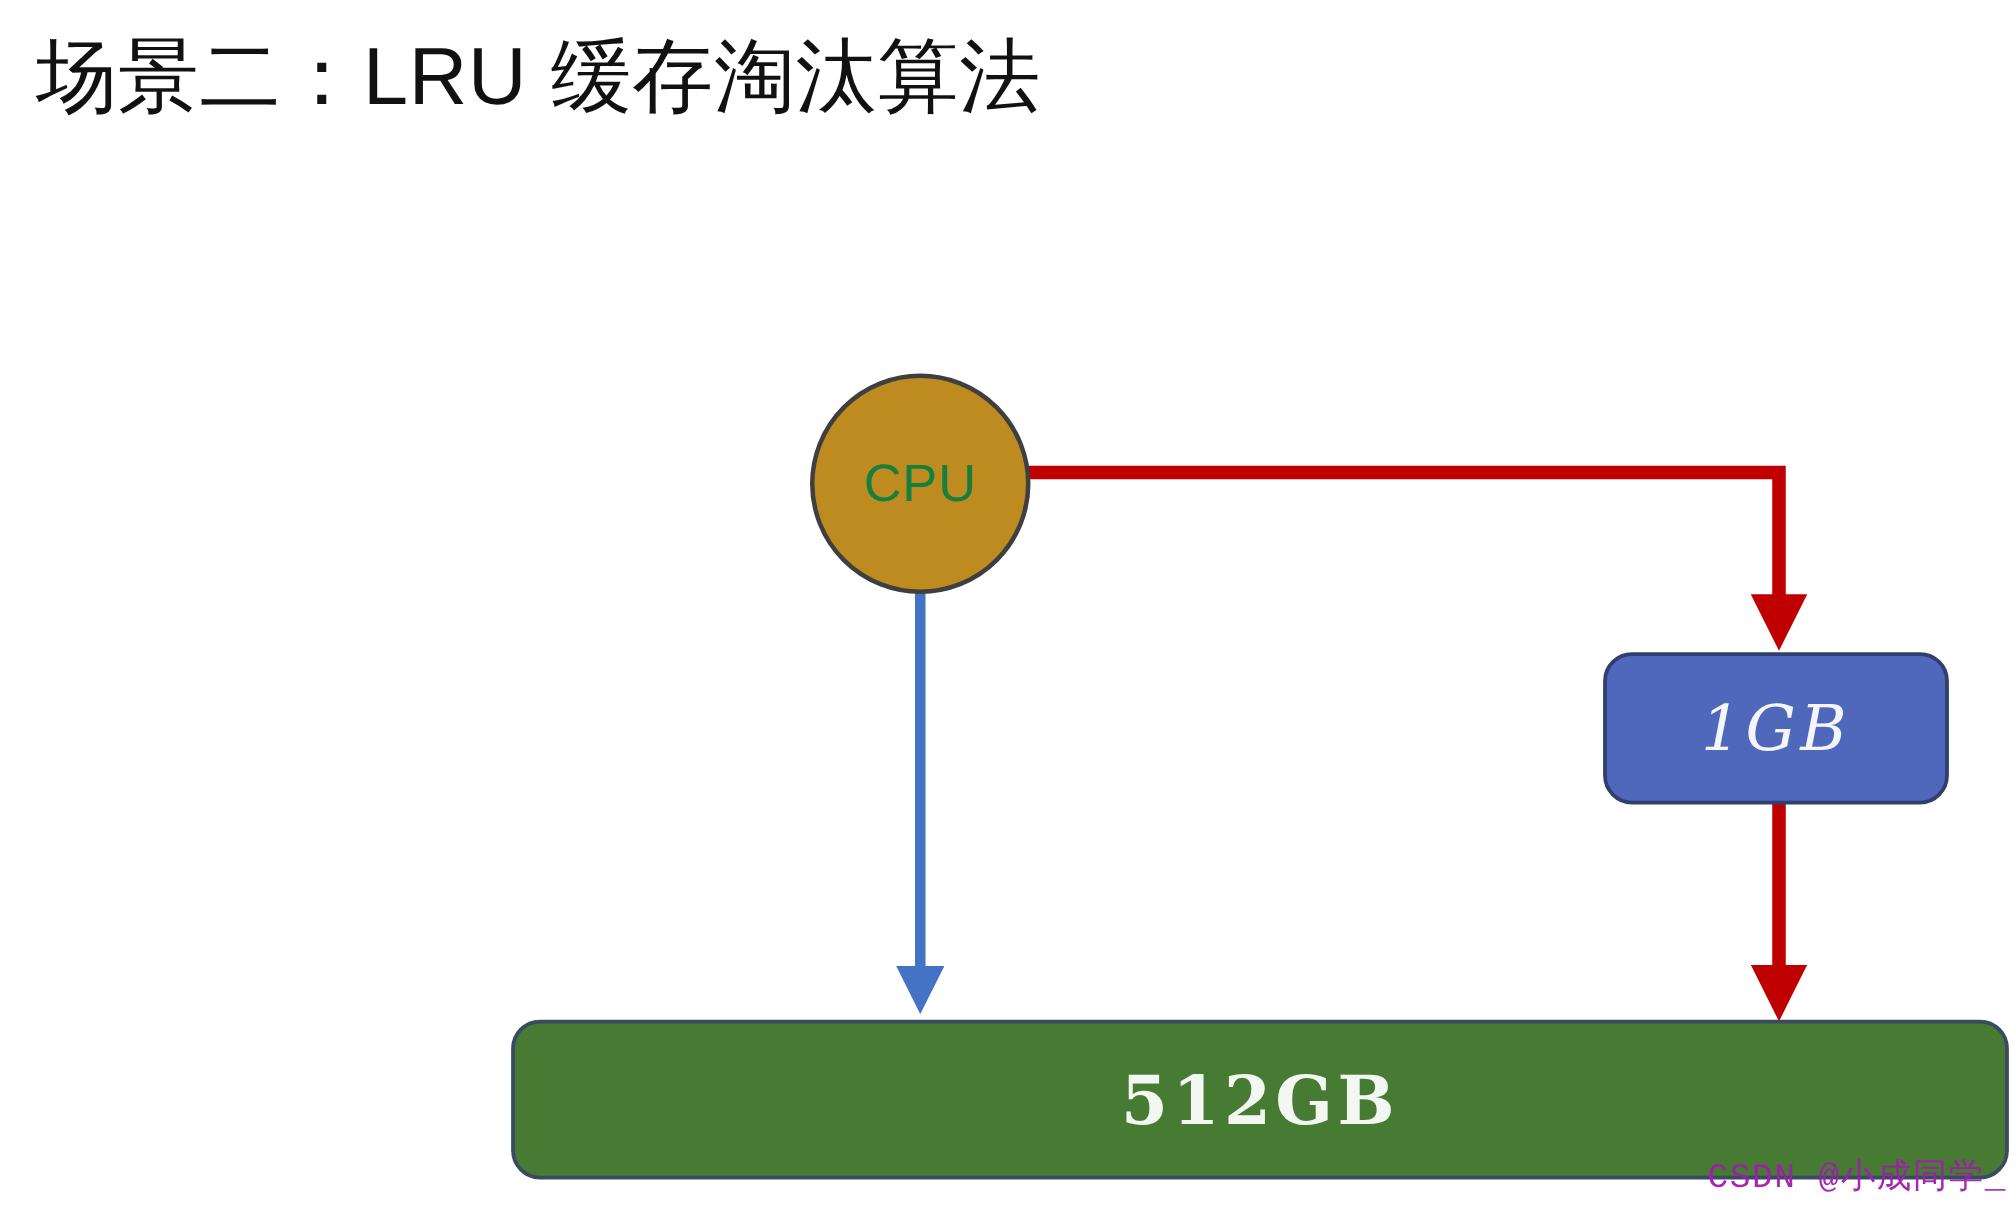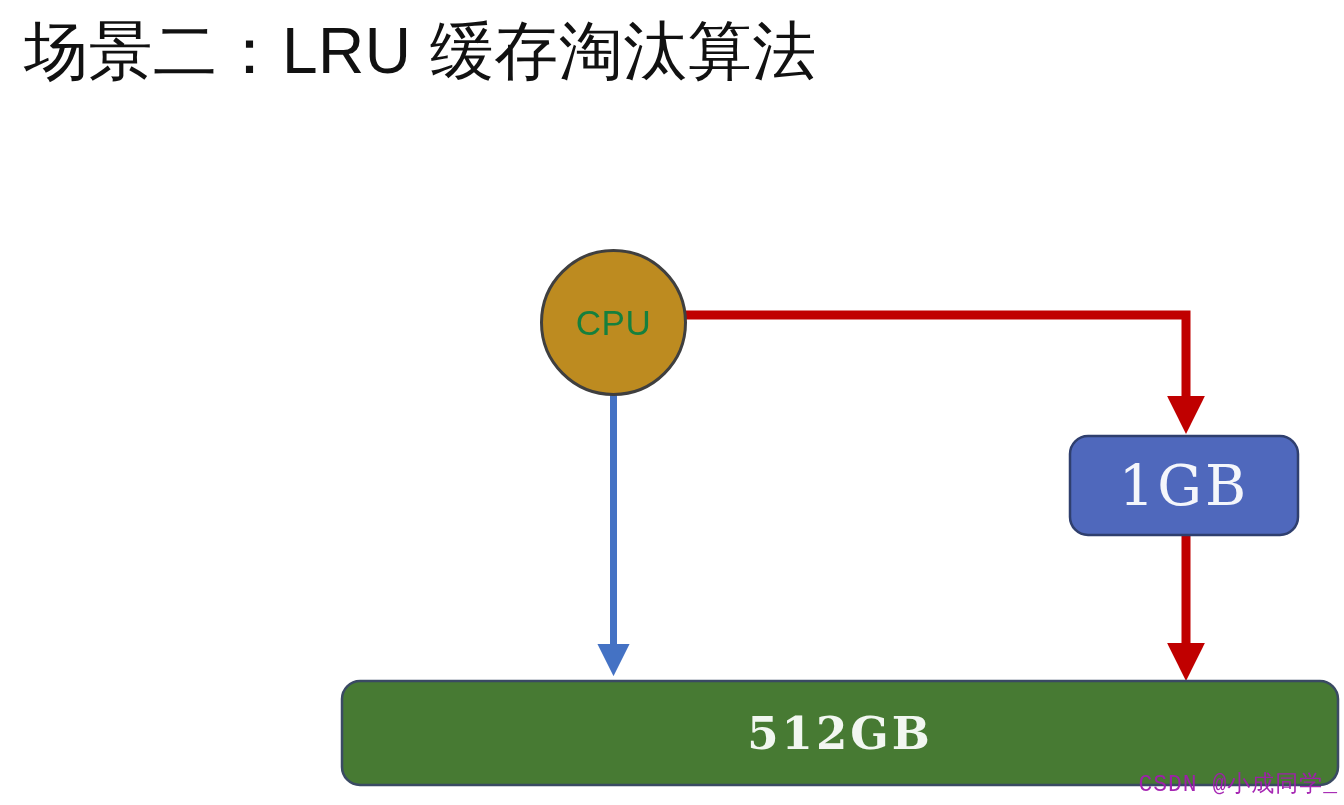--- a/index.html
+++ b/index.html
@@ -23,21 +23,21 @@
     width: 1344px;
     height: 805px;
     background: #ffffff;
   }
 
   
   #slide-title {
     position: absolute;
     left: 24px;
     top: 17px;
-    font-size: 64px;
+    font-size: 54px;
     line-height: 68px;
     font-weight: 400;
     color: #111111;
     letter-spacing: 0.5px;
     white-space: nowrap;
     font-family: "Liberation Sans", "DejaVu Sans", sans-serif;
     text-align: center;
   }
 
   
@@ -71,25 +71,26 @@
     letter-spacing: 0.5px;
     font-family: "Liberation Sans", sans-serif;
     color: #15803d;
   }
 
   #mem-label {
     left: 1070px;
     top: 436px;
     width: 228px;
     height: 99px;
-    font-size: 56px;
+    font-size: 42px;
     font-weight: 400;
     letter-spacing: 3px;
     color: #f4f6fb;
     font-family: "DejaVu Serif", serif;
+    font-style: italic;
   }
 
   #disk-label {
     left: 342px;
     top: 681px;
     width: 996px;
     height: 104px;
     font-size: 45px;
     font-weight: 700;
     letter-spacing: 3px;

